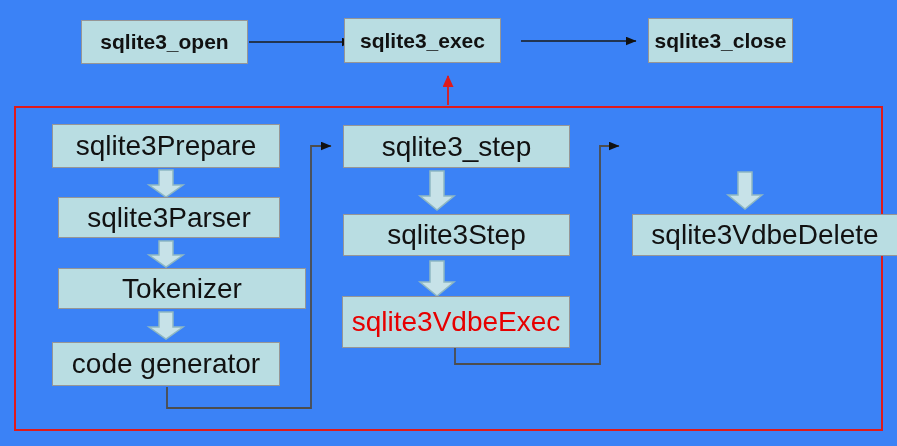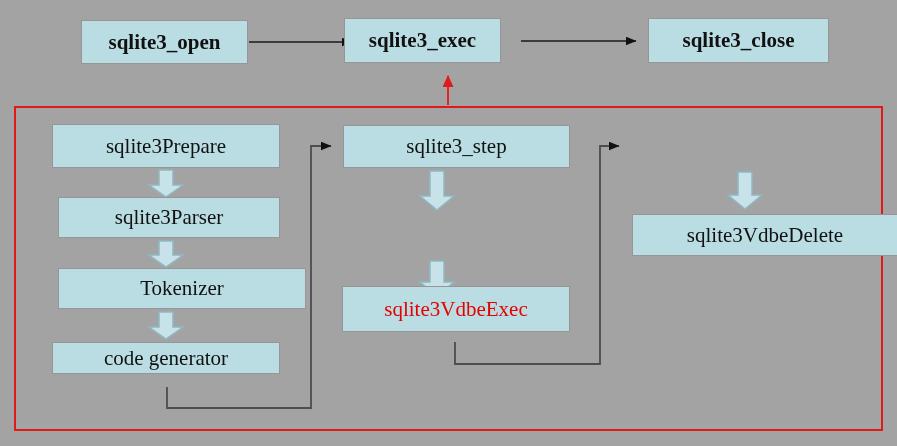--- a/index.html
+++ b/index.html
@@ -9,39 +9,39 @@
     --arrow-border:#8fb8c2;
     --accent-red:#e01a1a;
     --highlight-text:#e60000;
     --wire:#4d4d4d;
   }
   *{box-sizing:border-box;margin:0;padding:0;}
   html,body{background:#ffffff;}
   .canvas{
     position:relative;
     width:897px;height:446px;
-    background:#a3a3a3;
-    font-family:Liberation Serif, serif;
+    background:#3b82f6;
+    font-family:Liberation Sans, sans-serif;
     overflow:hidden;
     padding-left:20px;
   }
   .wires{position:absolute;left:0;top:0;z-index:1;}
   .frame{
     position:absolute;
     left:14px;top:106px;width:869px;height:325px;
     border:2px solid var(--accent-red);
     background:transparent;
     z-index:0;
   }
   .node{
     position:absolute;
     background:var(--node-fill);
     border:1.5px solid var(--node-border);
     display:flex;align-items:center;justify-content:center;
-    font-size:21px;
+    font-size:28px;
     color:#111111;
     z-index:2;
     white-space:nowrap;
   }
   .node.api{font-weight:700;font-size:21px;}
   .node.hl{color:var(--highlight-text);}
   .blockarrow{fill:var(--arrow-fill);stroke:var(--arrow-border);stroke-width:1.5;}
   .wire{stroke:var(--wire);stroke-width:1.8;fill:none;}
   .apiwire{stroke:#1a1a1a;stroke-width:1.6;fill:none;}
   .redwire{stroke:var(--accent-red);stroke-width:1.8;fill:none;}
@@ -77,25 +77,26 @@
     <polygon class="blockarrow" points="159,312 173,312 173,327 183,327 166,339 149,327 159,327"></polygon>
 
     <polygon class="blockarrow" points="430,171 444,171 444,196 454,196 437,210 420,196 430,196"></polygon>
     <polygon class="blockarrow" points="430,261 444,261 444,282 454,282 437,296 420,282 430,282"></polygon>
 
     <polygon class="blockarrow" points="738,172 752,172 752,195 762,195 745,209 728,195 738,195"></polygon>
   </svg>
 
   <div class="node api" style="left:81px;top:20px;width:167px;height:44px">sqlite3_open</div>
   <div class="node api" style="left:344px;top:18px;width:157px;height:45px">sqlite3_exec</div>
-  <div class="node api" style="left:648px;top:18px;width:181px;height:45px">sqlite3_close</div>
+  <div class="node api" style="left:648px;top:18px;width:145px;height:45px">sqlite3_close</div>
 
   <div class="node" style="left:52px;top:124px;width:228px;height:44px">sqlite3Prepare</div>
   <div class="node" style="left:58px;top:197px;width:222px;height:41px">sqlite3Parser</div>
   <div class="node" style="left:58px;top:268px;width:248px;height:41px">Tokenizer</div>
-  <div class="node" style="left:52px;top:342px;width:228px;height:32px">code generator</div>
+  <div class="node" style="left:52px;top:342px;width:228px;height:44px">code generator</div>
 
   <div class="node" style="left:343px;top:125px;width:227px;height:43px">sqlite3_step</div>
-  <div class="node hl" style="left:342px;top:286px;width:228px;height:46px">sqlite3VdbeExec</div>
+  <div class="node" style="left:343px;top:214px;width:227px;height:42px">sqlite3Step</div>
+  <div class="node hl" style="left:342px;top:296px;width:228px;height:52px">sqlite3VdbeExec</div>
 
   <div class="node" style="left:632px;top:214px;width:266px;height:42px">sqlite3VdbeDelete</div>
 
 </div>
 
 </body></html>

